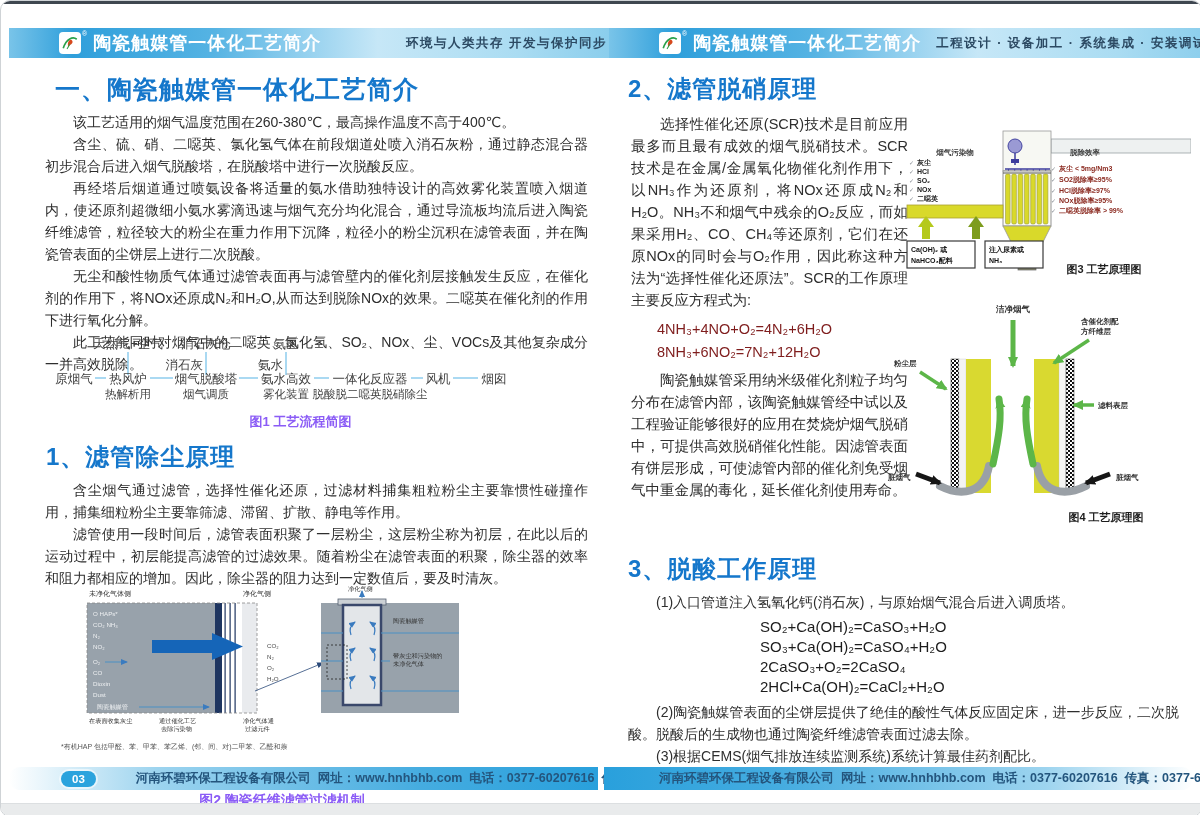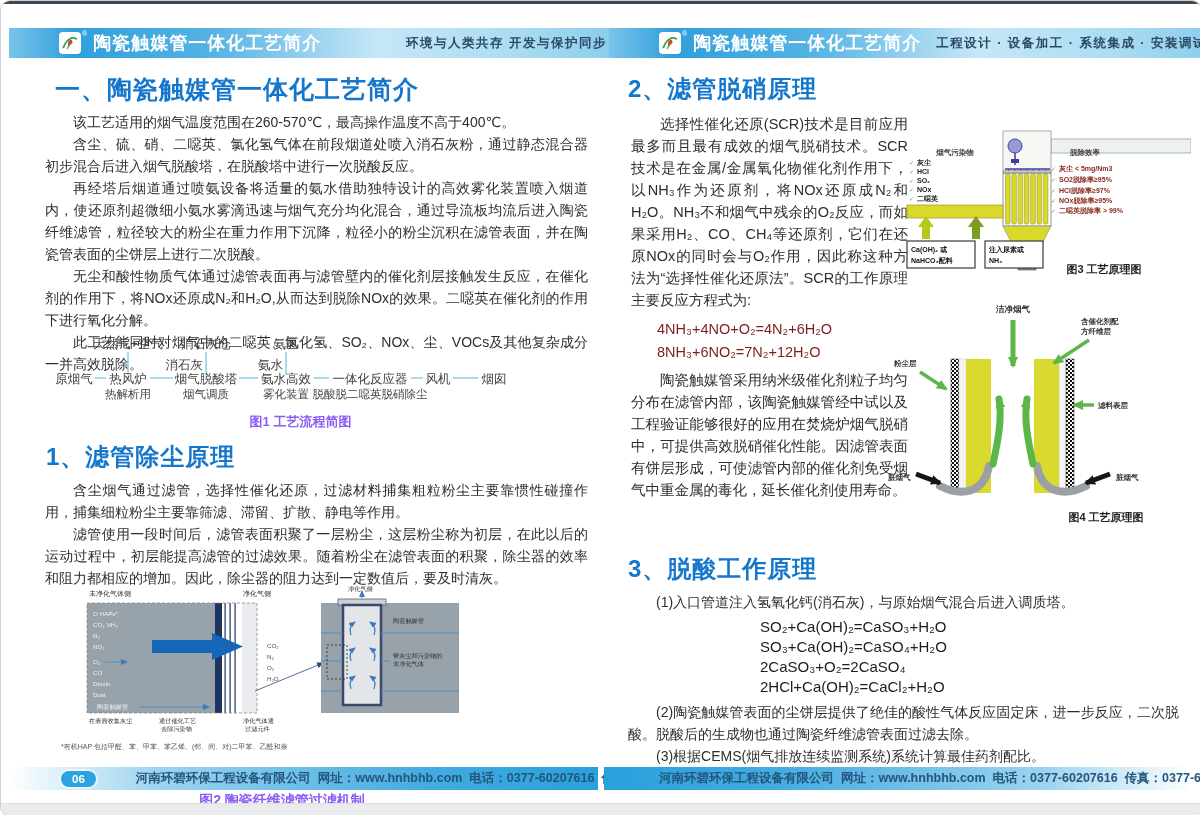--- a/index.html
+++ b/index.html
@@ -59,21 +59,21 @@
         </svg>
       </div>
       <span class="reg">®</span>
       <span class="hdr-title">陶瓷触媒管一体化工艺简介</span>
       <span class="hdr-slogan">环境与人类共存 开发与保护同步</span>
     </div>
 
     <div class="main-title">一、陶瓷触媒管一体化工艺简介</div>
 
     <div class="body-txt" style="top:110px;left:44px;width:543px;">
-      <p>该工艺适用的烟气温度范围在260-570℃，最高操作温度不高于400℃。</p>
+      <p>该工艺适用的烟气温度范围在260-380℃，最高操作温度不高于400℃。</p>
       <p>含尘、硫、硝、二噁英、氯化氢气体在前段烟道处喷入消石灰粉，通过静态混合器初步混合后进入烟气脱酸塔，在脱酸塔中进行一次脱酸反应。</p>
       <p>再经塔后烟道通过喷氨设备将适量的氨水借助独特设计的高效雾化装置喷入烟道内，使还原剂超微细小氨水雾滴迅速与烟气充分均化混合，通过导流板均流后进入陶瓷纤维滤管，粒径较大的粉尘在重力作用下沉降，粒径小的粉尘沉积在滤管表面，并在陶瓷管表面的尘饼层上进行二次脱酸。</p>
       <p>无尘和酸性物质气体通过滤管表面再与滤管壁内的催化剂层接触发生反应，在催化剂的作用下，将NOx还原成N₂和H₂O,从而达到脱除NOx的效果。二噁英在催化剂的作用下进行氧化分解。</p>
       <p>此工艺能同时对烟气中的二噁英、氯化氢、SO₂、NOx、尘、VOCs及其他复杂成分一并高效脱除。</p>
     </div>
 
     <div class="figwrap" style="top:337px;left:42px;width:515px;">
       <svg width="515" height="66" viewBox="0 0 515 66">
         <g stroke="#8ecdee" stroke-width="1.5">
           <line x1="85" y1="14" x2="85" y2="37"></line>
@@ -198,21 +198,21 @@
           <text x="336" y="40">陶瓷触媒管</text>
           <text x="336" y="75">带灰尘和污染物的</text>
           <text x="336" y="83">未净化气体</text>
         </g>
       </svg>
       <div class="fig2-footnote">*有机HAP 包括甲醛、苯、甲苯、苯乙烯、(邻、间、对)二甲苯、乙醛和萘</div>
       <div class="fig-caption" style="width:450px;font-size:14px;margin-top:40px;">图2 陶瓷纤维滤管过滤机制</div>
     </div>
 
     <div class="ftr ftr-left">
-      <span class="pgno">06</span>
+      <span class="pgno">03</span>
       <span class="ftr-text">河南环碧环保工程设备有限公司  网址：www.hnhbhb.com  电话：0377-60207616  传真：0377-60207638</span>
     </div>
   </div>
 
   <div class="pg pg-right">
     <div class="hdr">
       <div class="logo">
         <svg width="18" height="18" viewBox="0 0 24 24">
           <path d="M3 19 C7 6, 16 3, 21 7" stroke="#2aa14a" stroke-width="2.2" fill="none"></path>
           <path d="M10 18 C7 10, 13 5, 15 9 C17 13, 11 14, 10 18 Z" fill="#d8481e"></path>

